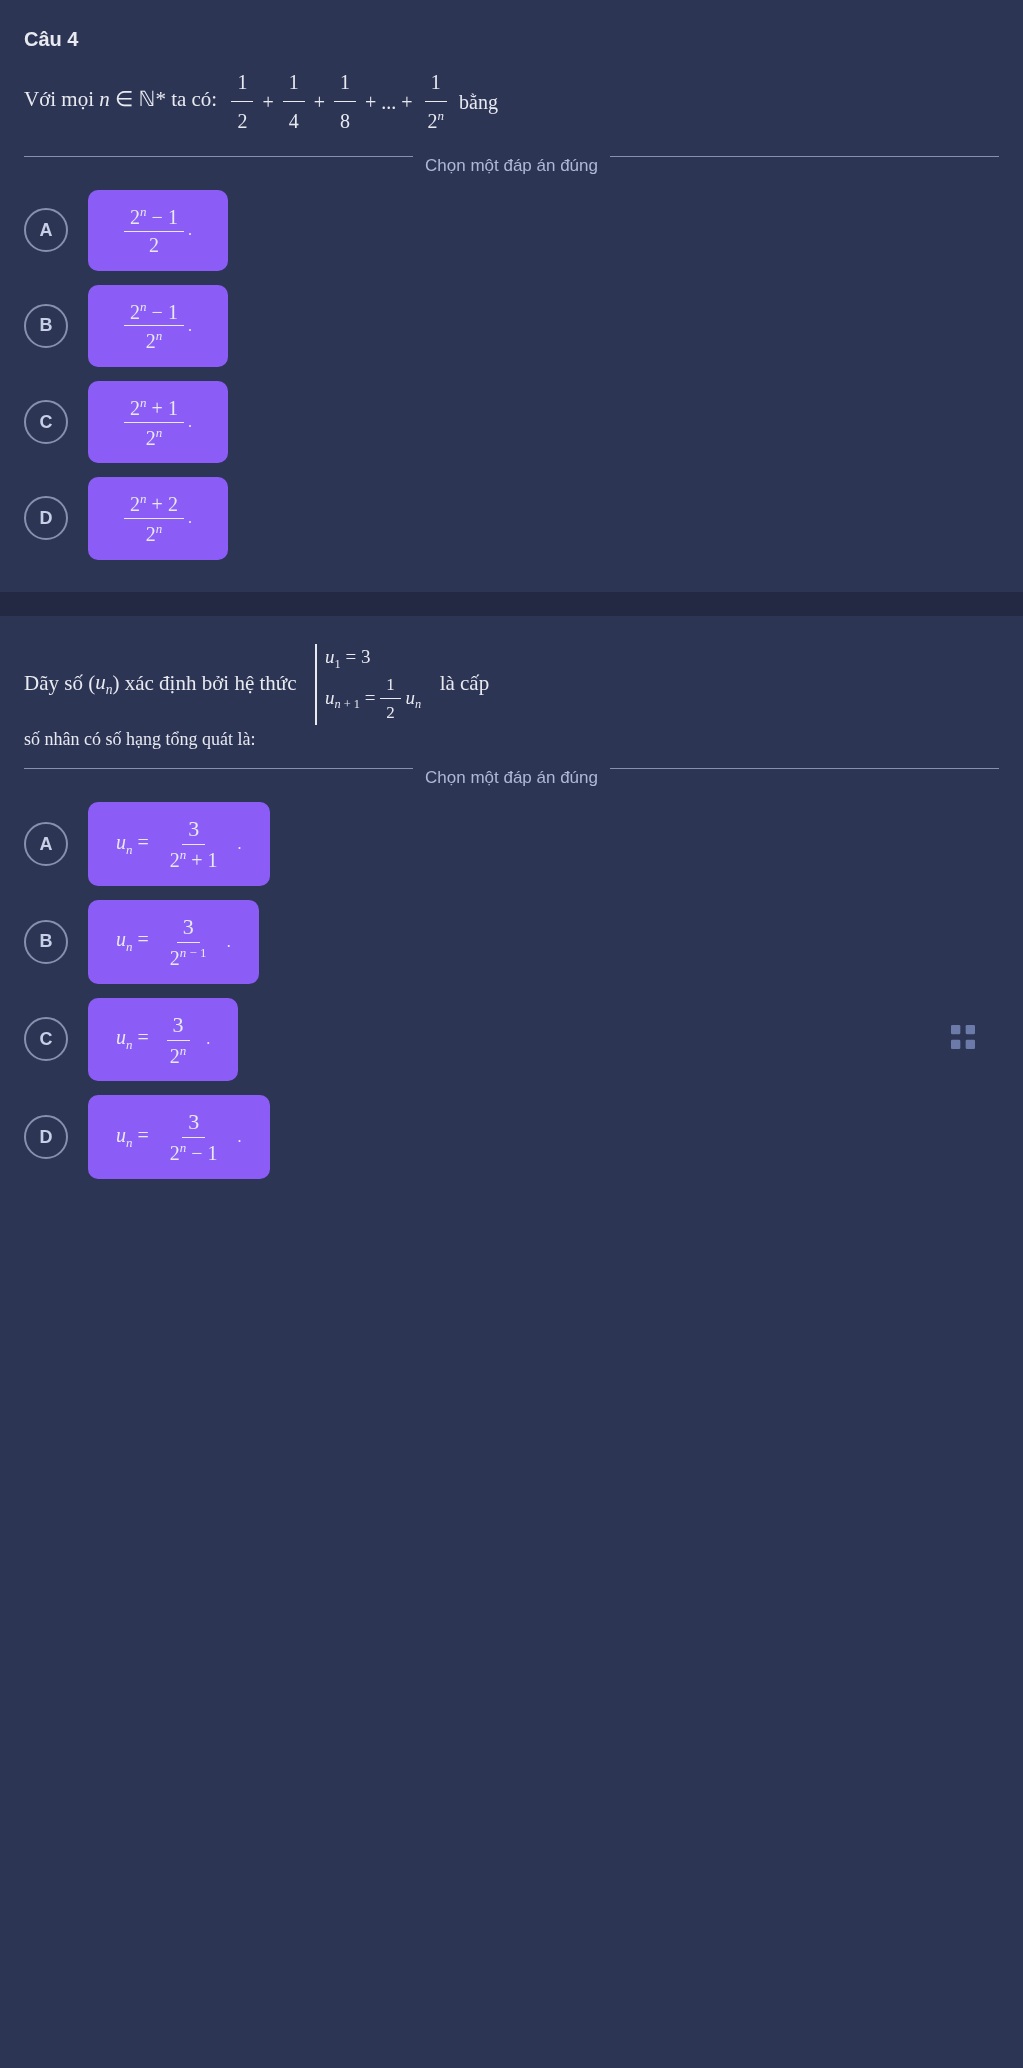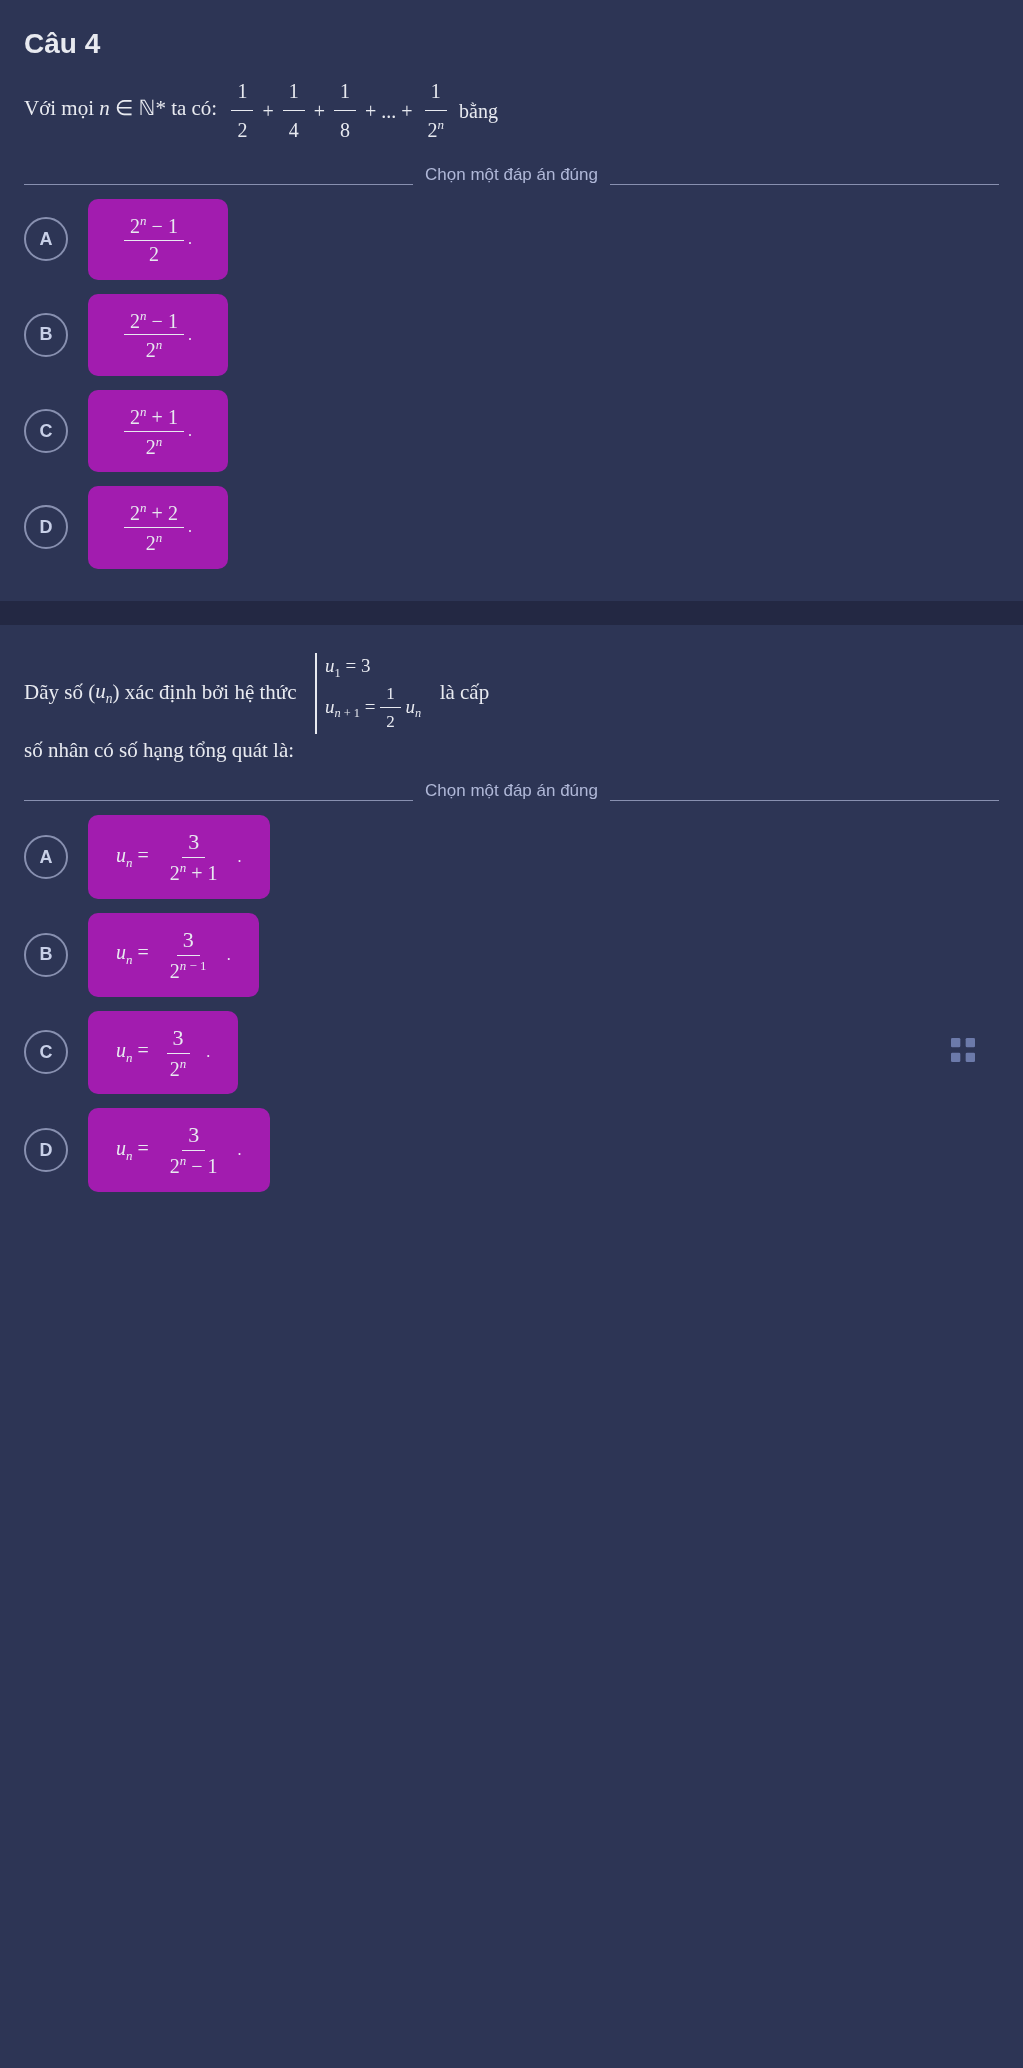--- a/index.html
+++ b/index.html
@@ -8,33 +8,33 @@
       color: #e8eaf0;
       font-family: 'Times New Roman', Times, serif;
       width: 1023px;
       min-height: 2068px;
     }
     .question-block {
       padding: 28px 24px 32px 24px;
       margin-bottom: 0;
     }
     .question-title {
-      font-size: 28px;
+      font-size: 20px;
       font-weight: bold;
       margin-bottom: 14px;
       font-family: Arial, sans-serif;
     }
     .question-text {
       font-size: 21px;
       line-height: 1.7;
       margin-bottom: 10px;
     }
     .divider-row {
       display: flex;
-      align-items: flex-end;
+      align-items: flex-start;
       gap: 12px;
       margin: 18px 0 14px 0;
     }
     .divider-line {
       flex: 1;
       height: 1px;
       background: #8890b0;
     }
     .divider-text {
       color: #b0b8d8;
@@ -61,21 +61,21 @@
       display: flex;
       align-items: center;
       justify-content: center;
       font-size: 18px;
       font-weight: bold;
       font-family: Arial, sans-serif;
       color: #c8d0e8;
       flex-shrink: 0;
     }
     .option-box {
-      background: #a21caf;
+      background: #8b5cf6;
       border-radius: 10px;
       padding: 14px 28px;
       min-width: 140px;
       display: flex;
       align-items: center;
       justify-content: center;
     }
     .math-frac {
       display: inline-flex;
       flex-direction: column;
@@ -228,21 +228,21 @@
         <i>u</i><sub><i>n</i> + 1</sub> =
         <span class="math-frac" style="font-size:17px;">
           <span class="num">1</span>
           <span class="den">2</span>
         </span>
         <i>u</i><sub><i>n</i></sub>
       </span>
     </span>
     <span>&nbsp;là cấp</span>
   </div>
-  <div style="font-size:21px; margin-top:2px; margin-bottom:4px;">
+  <div style="font-size:18px; margin-top:2px; margin-bottom:4px;">
     số nhân có số hạng tổng quát là:
   </div>
 
   <div class="divider-row">
     <div class="divider-line"></div>
     <div class="divider-text">Chọn một đáp án đúng</div>
     <div class="divider-line"></div>
   </div>
 
   <div class="options-list">

